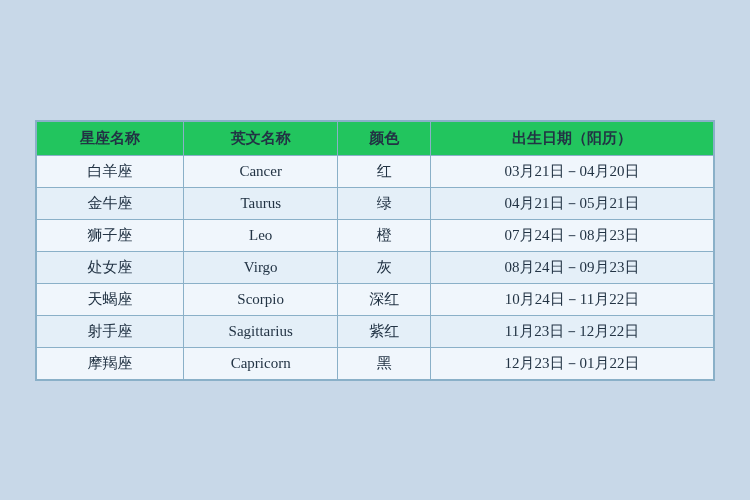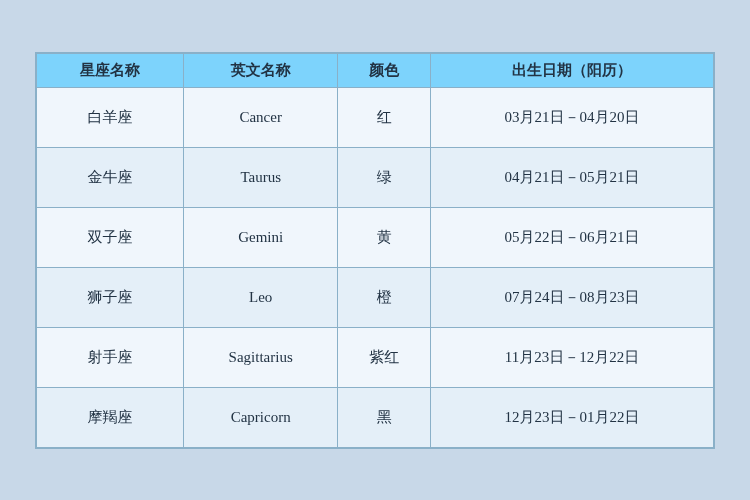--- a/index.html
+++ b/index.html
@@ -15,32 +15,32 @@
     .table-container {
       background-color: #e8f0f8;
       border: 1px solid #8ab0c8;
       width: 680px;
     }
     table {
       width: 100%;
       border-collapse: collapse;
     }
     thead tr th {
-      background-color: #7dd3fc;
+      background-color: #22c55e;
       border: 1px solid #8ab0c8;
       padding: 7px 10px;
       text-align: center;
       font-size: 15px;
       font-weight: bold;
       color: #223344;
       margin-left: 12px;
     }
     tbody tr td {
       border: 1px solid #8ab0c8;
-      padding: 20px 10px;
+      padding: 6px 10px;
       text-align: center;
       font-size: 15px;
       color: #223344;
       background-color: #f0f6fc;
     }
     tbody tr:nth-child(even) td {
       background-color: #e4eff8;
     }
   </style>
 </head>
@@ -63,30 +63,36 @@
           <td>红</td>
           <td>03月21日－04月20日</td>
         </tr>
         <tr>
           <td>金牛座</td>
           <td>Taurus</td>
           <td>绿</td>
           <td>04月21日－05月21日</td>
         </tr>
         <tr>
-          <td>双子座</td>
-          <td>Gemini</td>
-          <td>黄</td>
-          <td>05月22日－06月21日</td>
-        </tr>
-        <tr>
           <td>狮子座</td>
           <td>Leo</td>
           <td>橙</td>
           <td>07月24日－08月23日</td>
+        </tr>
+        <tr>
+          <td>处女座</td>
+          <td>Virgo</td>
+          <td>灰</td>
+          <td>08月24日－09月23日</td>
+        </tr>
+        <tr>
+          <td>天蝎座</td>
+          <td>Scorpio</td>
+          <td>深红</td>
+          <td>10月24日－11月22日</td>
         </tr>
         <tr>
           <td>射手座</td>
           <td>Sagittarius</td>
           <td>紫红</td>
           <td>11月23日－12月22日</td>
         </tr>
         <tr>
           <td>摩羯座</td>
           <td>Capricorn</td>

